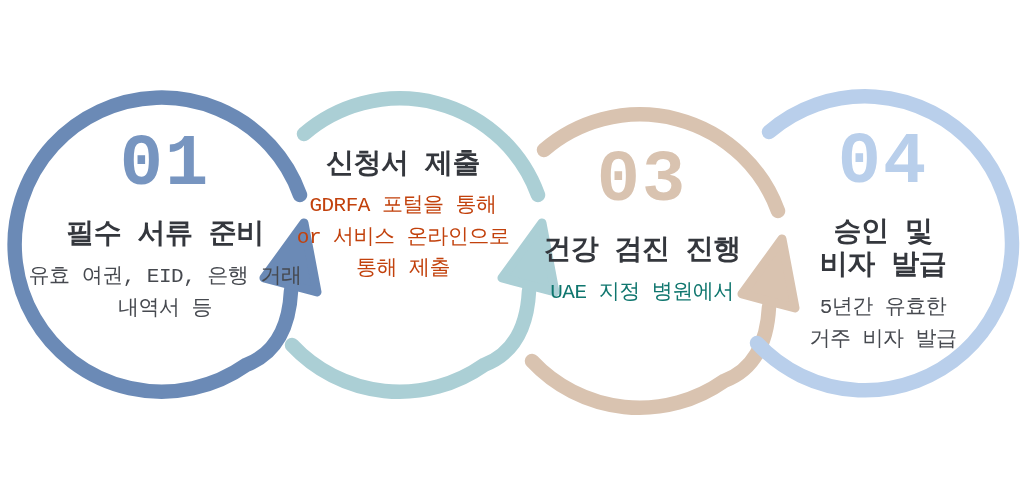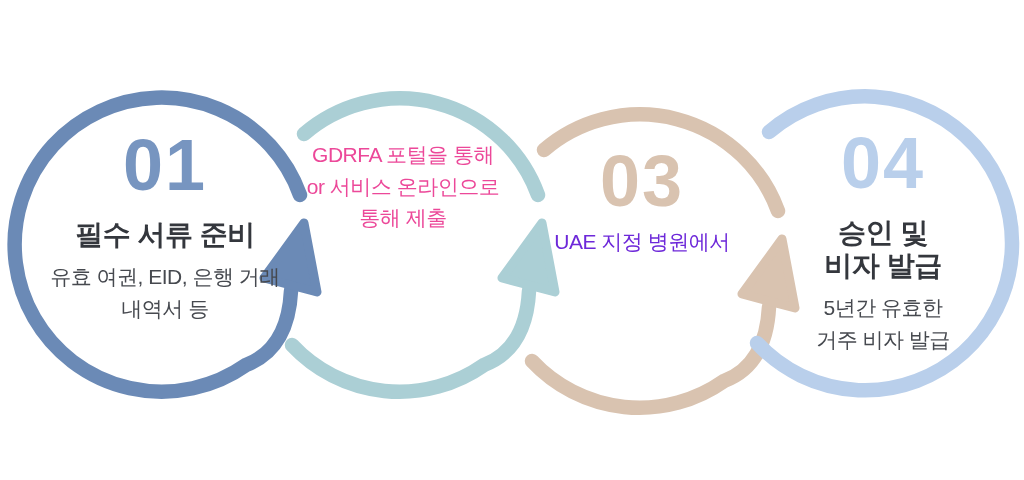--- a/index.html
+++ b/index.html
@@ -1,21 +1,21 @@
 <!DOCTYPE html>
 <html><head>
 <meta charset="utf-8">
 <style>
   html,body{margin:0;padding:0;background:#ffffff;}
   #canvas{
     position:relative;
     width:1024px;height:480px;
     overflow:hidden;
     background:#ffffff;
-    font-family:Liberation Sans, sans-serif;
+    font-family:Liberation Mono, monospace;
   }
   .step{position:absolute;width:340px;height:430px;}
   .step svg{position:absolute;left:0;top:0;}
   .txt{
     position:absolute;top:85px;left:0;width:340px;
     text-align:center;pointer-events:none;
   }
   .num{
     font-size:72px;line-height:70px;font-weight:700;letter-spacing:2px;
   }
@@ -50,37 +50,43 @@
     </div>
   </div>
 
   <div class="step" style="left:230px;top:45px;">
     <svg width="340" height="430" viewBox="0 0 340 430">
       <path d="M 74 89 A 147 147 0 0 1 308 150" fill="none" stroke-width="14.5" stroke-linecap="round" stroke="#abcfd5"></path>
       <path d="M 62 300 A 147 147 0 0 0 254 320 Q 296 304 299 246" fill="none" stroke-width="14.5" stroke-linecap="round" stroke="#abcfd5"></path>
       <polygon points="312,178 325,247 272,233" stroke-width="9" stroke-linejoin="round" fill="#abcfd5" style="stroke: rgb(171, 207, 213);"></polygon>
     </svg>
     <div class="txt" style="margin-left:3px;">
-      <div class="dsc" style="color: #ec4899; margin-top: 9px;">
+      <div class="ttl" style="color: rgb(52, 55, 61);">
+        <div>신청서 제출</div>
+      </div>
+      <div class="dsc" style="color: #c2410c; margin-top: 9px;">
         <div>GDRFA 포털을 통해</div>
         <div>or 서비스 온라인으로</div>
         <div>통해 제출</div>
       </div>
     </div>
   </div>
 
   <div class="step" style="left:470px;top:61px;">
     <svg width="340" height="430" viewBox="0 0 340 430">
       <path d="M 74 89 A 147 147 0 0 1 308 150" fill="none" stroke-width="14.5" stroke-linecap="round" stroke="#d9c3b0"></path>
       <path d="M 62 300 A 147 147 0 0 0 254 320 Q 296 304 299 246" fill="none" stroke-width="14.5" stroke-linecap="round" stroke="#d9c3b0"></path>
       <polygon points="312,178 325,247 272,233" stroke-width="9" stroke-linejoin="round" fill="#d9c3b0" style="stroke: rgb(217, 195, 176);"></polygon>
     </svg>
     <div class="txt" style="margin-left:2px;">
       <div class="num" style="color: rgb(217, 195, 176);">03</div>
-      <div class="dsc" style="color: #6d28d9; text-align: center;">
+      <div class="ttl" style="color: rgb(52, 55, 61);">
+        <div>건강 검진 진행</div>
+      </div>
+      <div class="dsc" style="color: #0f766e; text-align: center;">
         <div>UAE 지정 병원에서</div>
       </div>
     </div>
   </div>
 
   <div class="step" style="left:695px;top:43px;">
     <svg width="340" height="430" viewBox="0 0 340 430">
       <path d="M 74 89 A 147 147 0 1 1 62 300" fill="none" stroke-width="14.5" stroke-linecap="round" stroke="#b9cfeb"></path>
     </svg>
     <div class="txt" style="margin-left:18px;">

